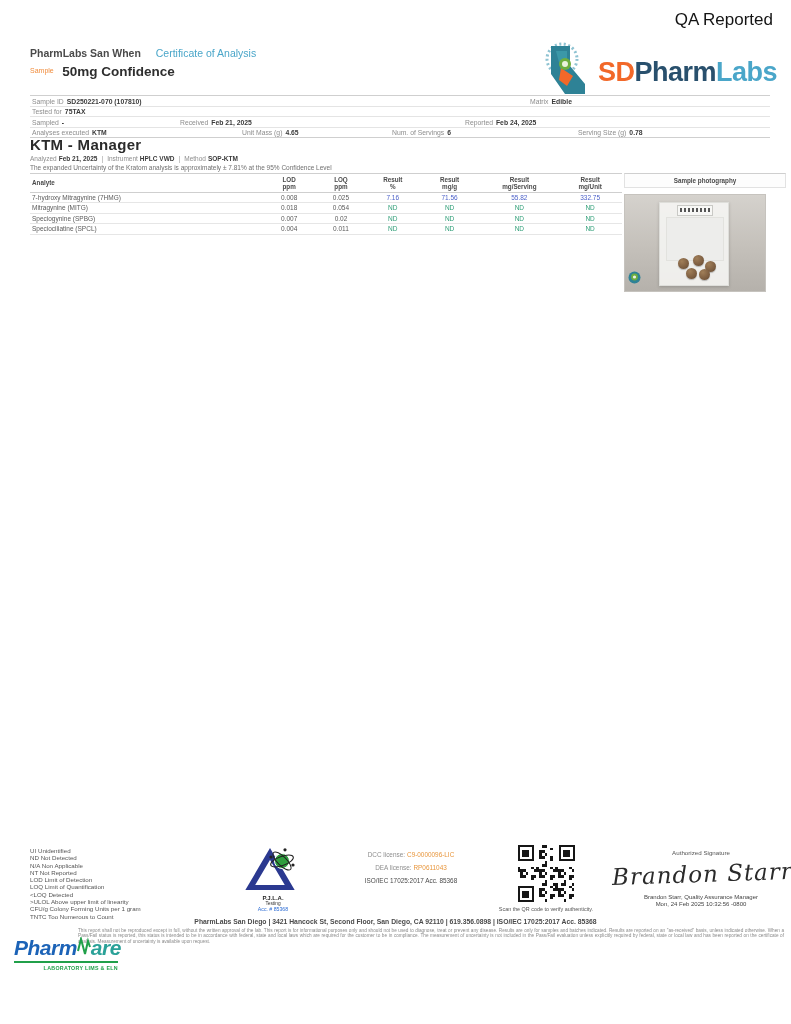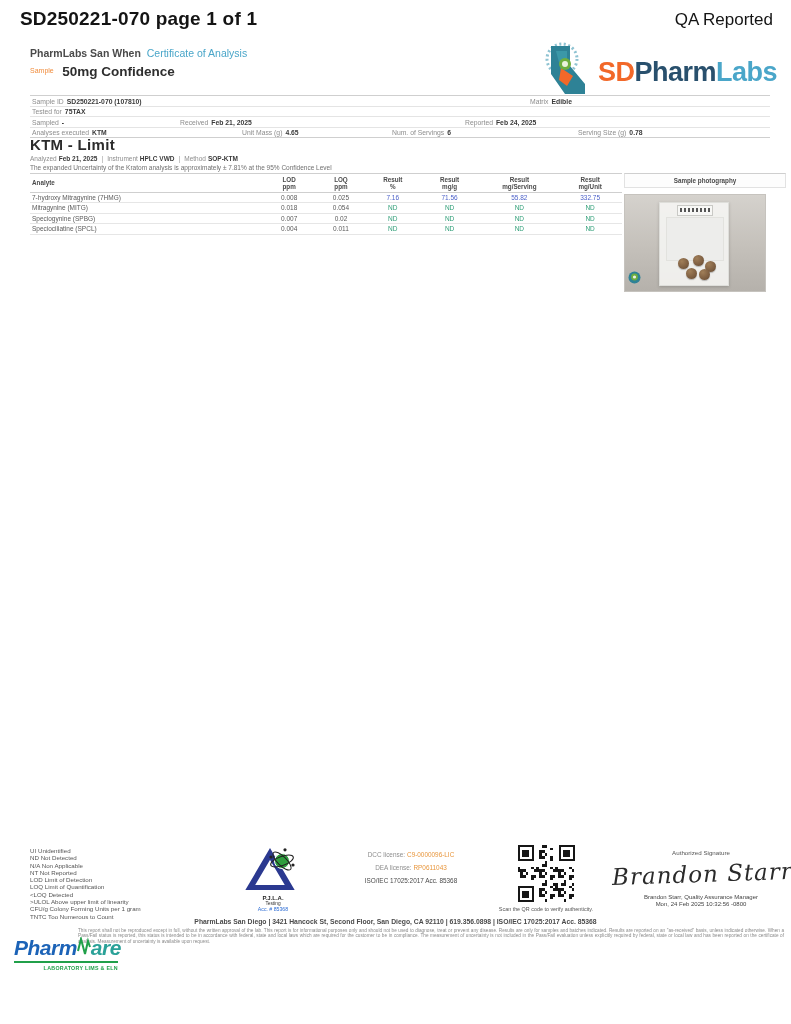--- a/index.html
+++ b/index.html
@@ -4,21 +4,21 @@
 <style>
   html,body{margin:0;padding:0;background:#fff;}
   .page{position:relative;width:791px;height:1024px;background:#fff;overflow:hidden;
         font-family:"Liberation Sans",sans-serif;color:#333;}
 
   
   .doc-title{position:absolute;left:20px;top:8px;font-size:19px;font-weight:700;color:#141414;letter-spacing:.2px;}
   .doc-type{position:absolute;right:18px;top:10px;font-size:17px;font-weight:500;color:#141414;}
   .lab-line{position:absolute;left:30px;top:47px;font-size:10.5px;}
   .lab-name{font-weight:700;color:#4a4a4a;}
-  .report-type{color:#4aa6c9;margin-left:3px;}
+  .report-type{color:#4aa6c9;margin-left:12px;}
   .sample-line{position:absolute;left:30px;top:62px;}
   .sample-label{font-size:7px;color:#f08c3c;margin-right:4px;vertical-align:3px;}
   .sample-name{font-size:13.5px;font-weight:700;color:#2e2e2e;}
   .logo{position:absolute;right:14px;top:42px;display:flex;align-items:center;}
   .logo-text{font-size:27px;font-weight:700;letter-spacing:-.5px;margin-left:3px;white-space:nowrap;}
   .logo-sd{color:#f26829;}
   .logo-pharm{color:#29506d;}
   .logo-labs{color:#4aa6c9;}
 
   
@@ -90,21 +90,20 @@
   .pw-line{display:flex;align-items:baseline;border-bottom:2.5px solid #21a04a;padding-bottom:1px;width:104px;}
   .pw-pharm{font-size:21px;font-weight:700;font-style:italic;color:#1c63b7;letter-spacing:-.5px;}
   .pw-ware{font-size:21px;font-weight:700;font-style:italic;color:#2aa198;letter-spacing:-.5px;}
   .pw-tagline{font-size:5.3px;color:#21a04a;text-align:right;margin-top:1.5px;letter-spacing:.3px;font-weight:700;width:104px;}
 </style>
 </head>
 <body>
 
 <div class="page">
 
-  <div class="doc-title">SD250221-070 page 1 of 1</div>
   <div class="doc-type">QA Reported</div>
 
   <div class="lab-line">
     <span class="lab-name">PharmLabs San When</span>
     <span class="report-type">Certificate of Analysis</span>
   </div>
   <div class="sample-line">
     <span class="sample-label">Sample</span>
     <span class="sample-name">50mg Confidence</span>
   </div>
@@ -137,21 +136,21 @@
       <span class="cell" style="left:435px"><span class="lbl">Reported</span><span class="val">Feb 24, 2025</span></span>
     </div>
     <div class="info-row">
       <span class="cell" style="left:2px"><span class="lbl">Analyses executed</span><span class="val">KTM</span></span>
       <span class="cell" style="left:212px"><span class="lbl">Unit Mass (g)</span><span class="val">4.65</span></span>
       <span class="cell" style="left:362px"><span class="lbl">Num. of Servings</span><span class="val">6</span></span>
       <span class="cell" style="left:548px"><span class="lbl">Serving Size (g)</span><span class="val">0.78</span></span>
     </div>
   </div>
 
-  <div class="ktm-title">KTM - Limit</div>
+  <div class="ktm-title">KTM - Manager</div>
   <div class="ktm-meta">
     <span class="lbl">Analyzed</span><span class="val">Feb 21, 2025</span><span class="ktm-sep">|</span><span class="lbl">Instrument</span><span class="val">HPLC VWD</span><span class="ktm-sep">|</span><span class="lbl">Method</span><span class="val">SOP-KTM</span>
   </div>
   <div class="ktm-note">The expanded Uncertainty of the Kratom analysis is approximately ± 7.81% at the 95% Confidence Level</div>
 
   <div class="atable">
     <div class="ahead">
       <div class="col-analyte">Analyte</div>
       <div class="col-n">
           <div>LOD</div>

